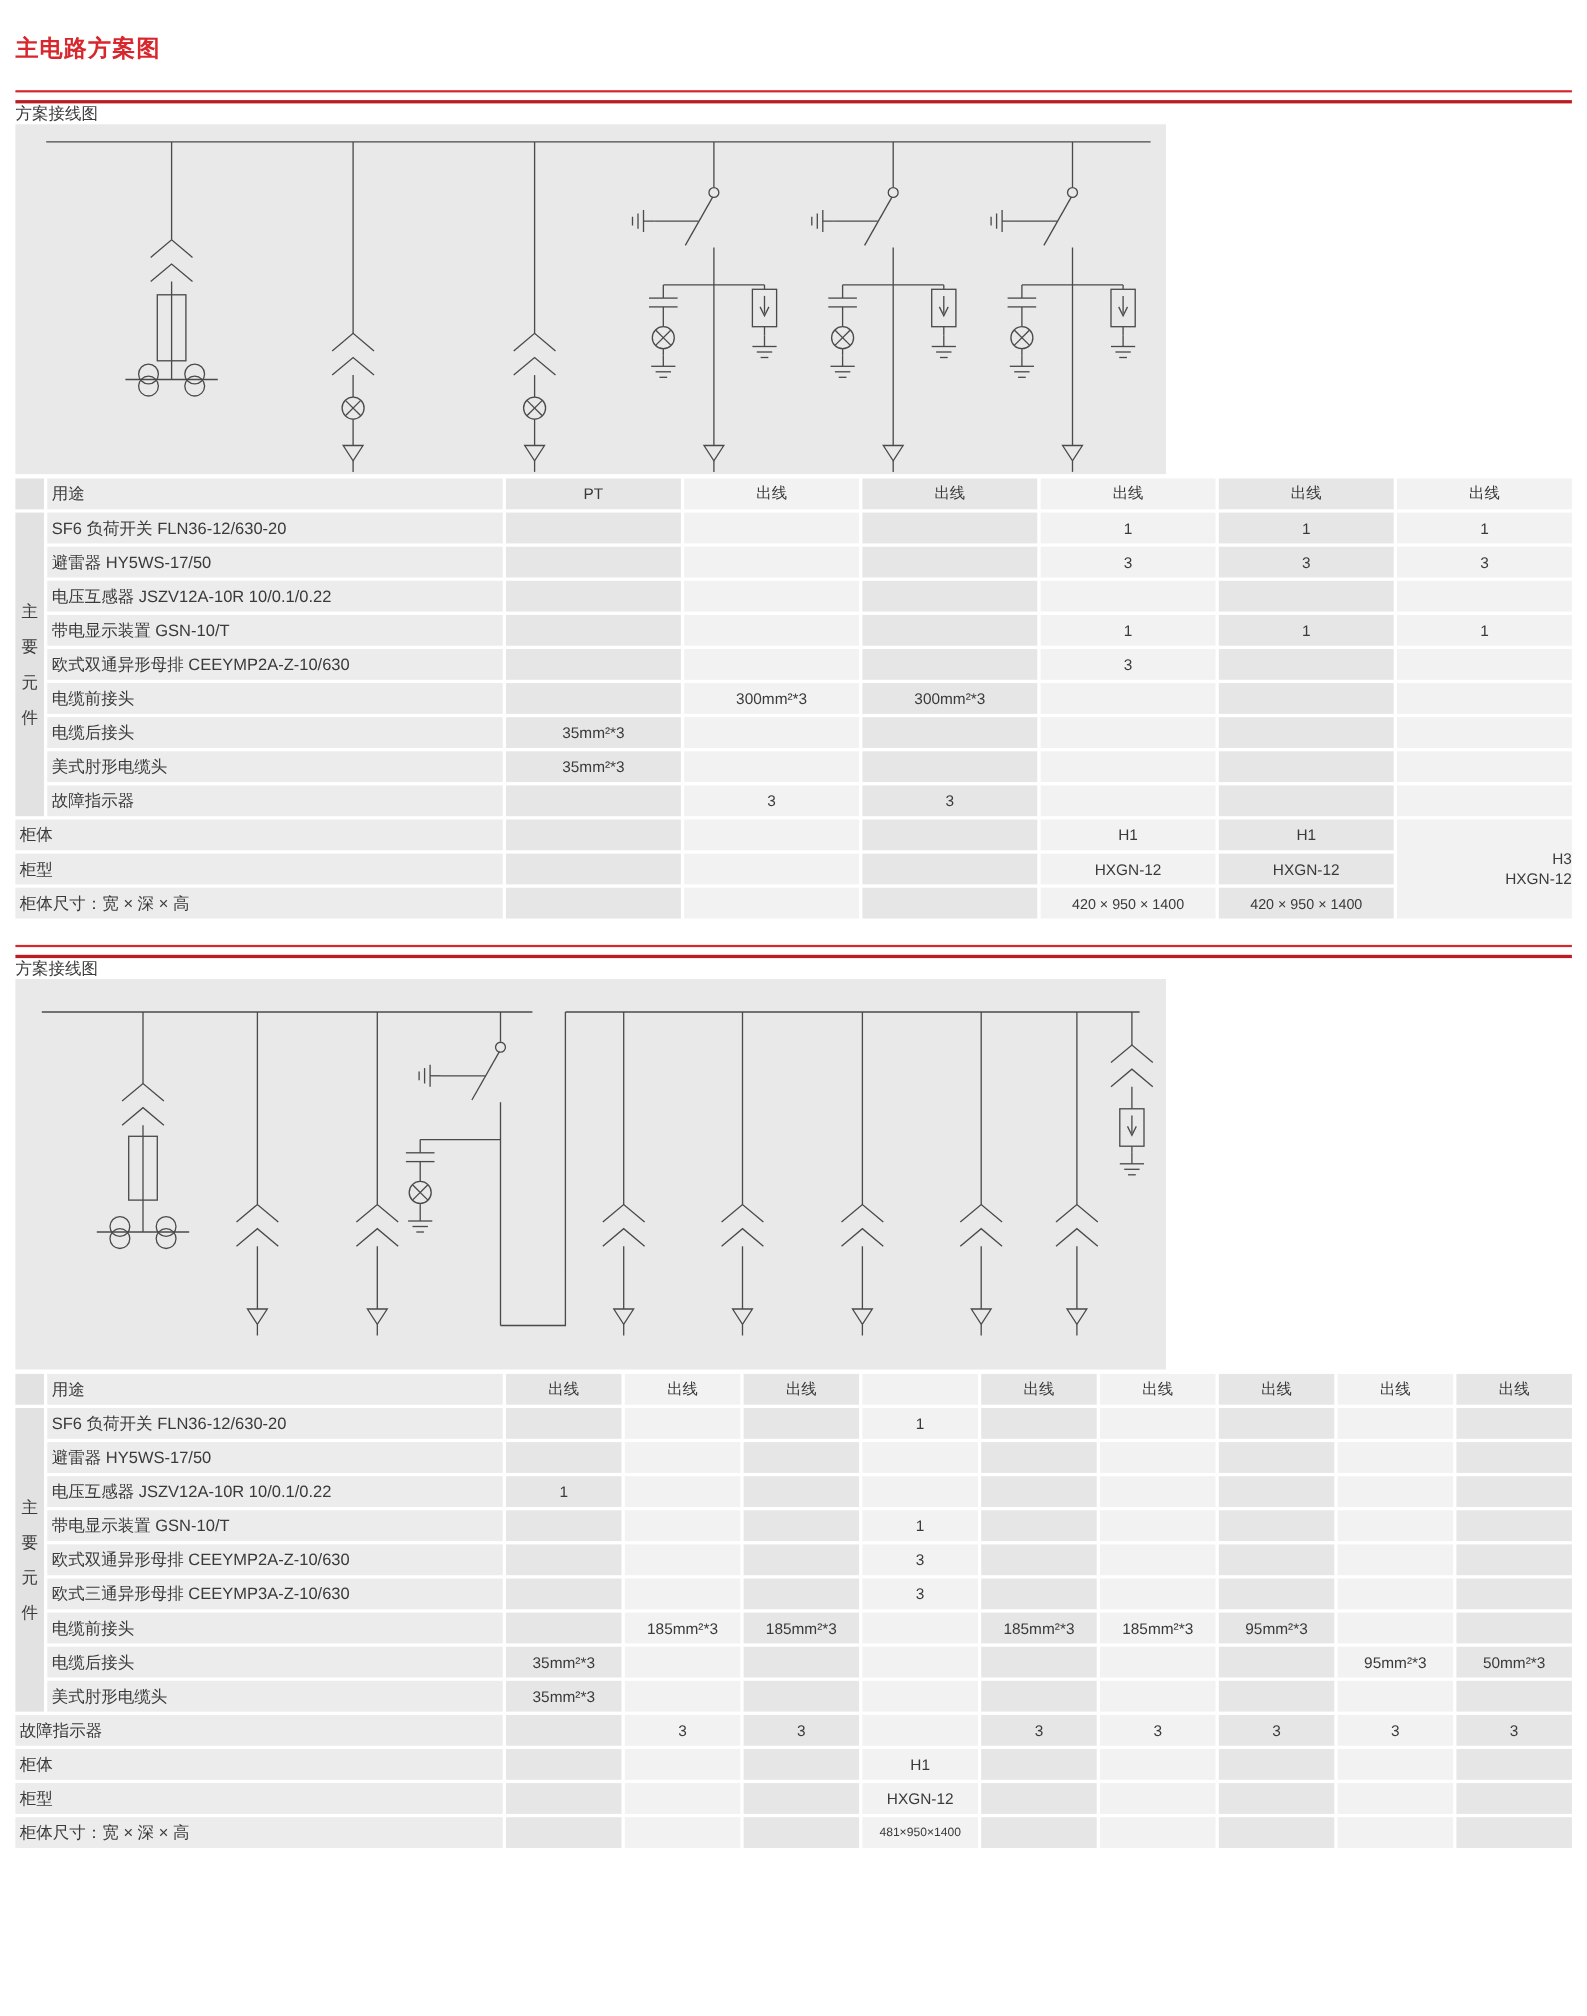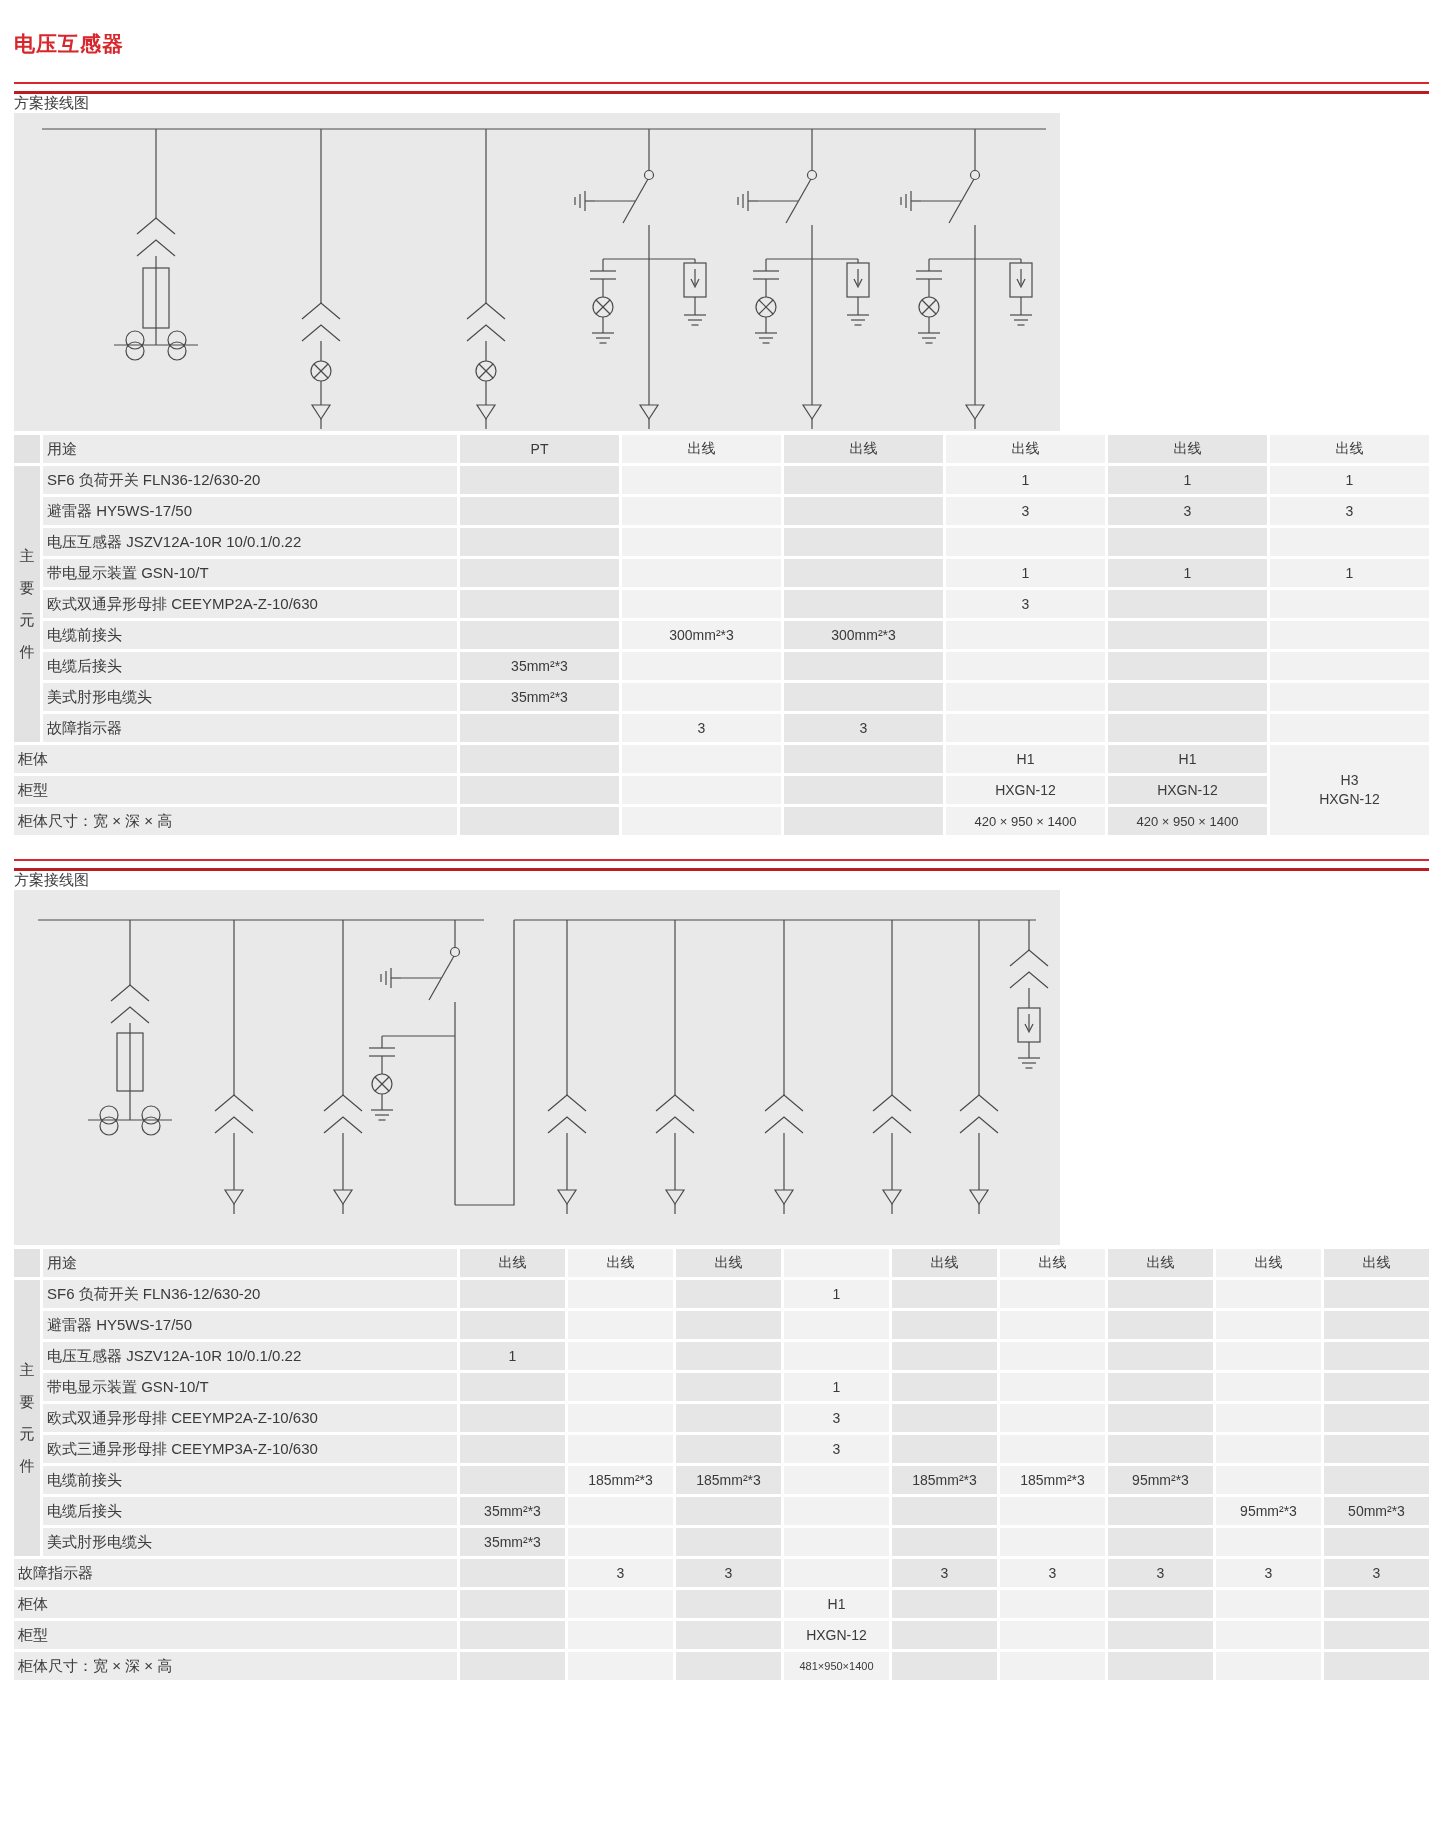--- a/index.html
+++ b/index.html
@@ -21,29 +21,29 @@
   .spec-table{display:grid;gap:3px;margin-top:4px;grid-auto-rows:28px;}
   .cell{display:flex;align-items:center;justify-content:center;font-size:14px;color:#3a3a3a;}
   .cell.odd{background:#e6e6e6;}
   .cell.even{background:#f2f2f2;}
   .cell.sm{font-size:13px;}
   .cell.xs{font-size:11px;}
   .label-cell{background:#ececec;display:flex;align-items:center;font-size:15px;color:#3a3a3a;padding-left:4px;white-space:nowrap;overflow:hidden;}
   .stub{background:#e2e2e2;}
   .group-cell{background:#e2e2e2;display:flex;flex-direction:column;align-items:center;justify-content:center;gap:13px;font-size:15px;color:#3a3a3a;}
   .merged-cell{display:flex;flex-direction:column;align-items:center;justify-content:center;font-size:14px;line-height:1.35;}
-  .merged-cell.even{background:#f2f2f2;}
+  .merged-cell.even{background:#f2f2f2;align-items:flex-end;}
   .dg{stroke:#4a4a4a;stroke-width:1.2;fill:none;}
 </style>
 </head>
 <body>
 
 <div class="page">
 
-  <h1 class="page-title">电压互感器</h1>
+  <h1 class="page-title">主电路方案图</h1>
   <div class="rule-thin"></div>
 
   <section>
     <div class="rule-heavy"></div>
 
     <div class="diagram-row">
       <div class="diagram-label">方案接线图</div>
       <div class="diagram-box">
         <svg width="1046" height="318" viewBox="0 0 1046 318">
           <defs>

